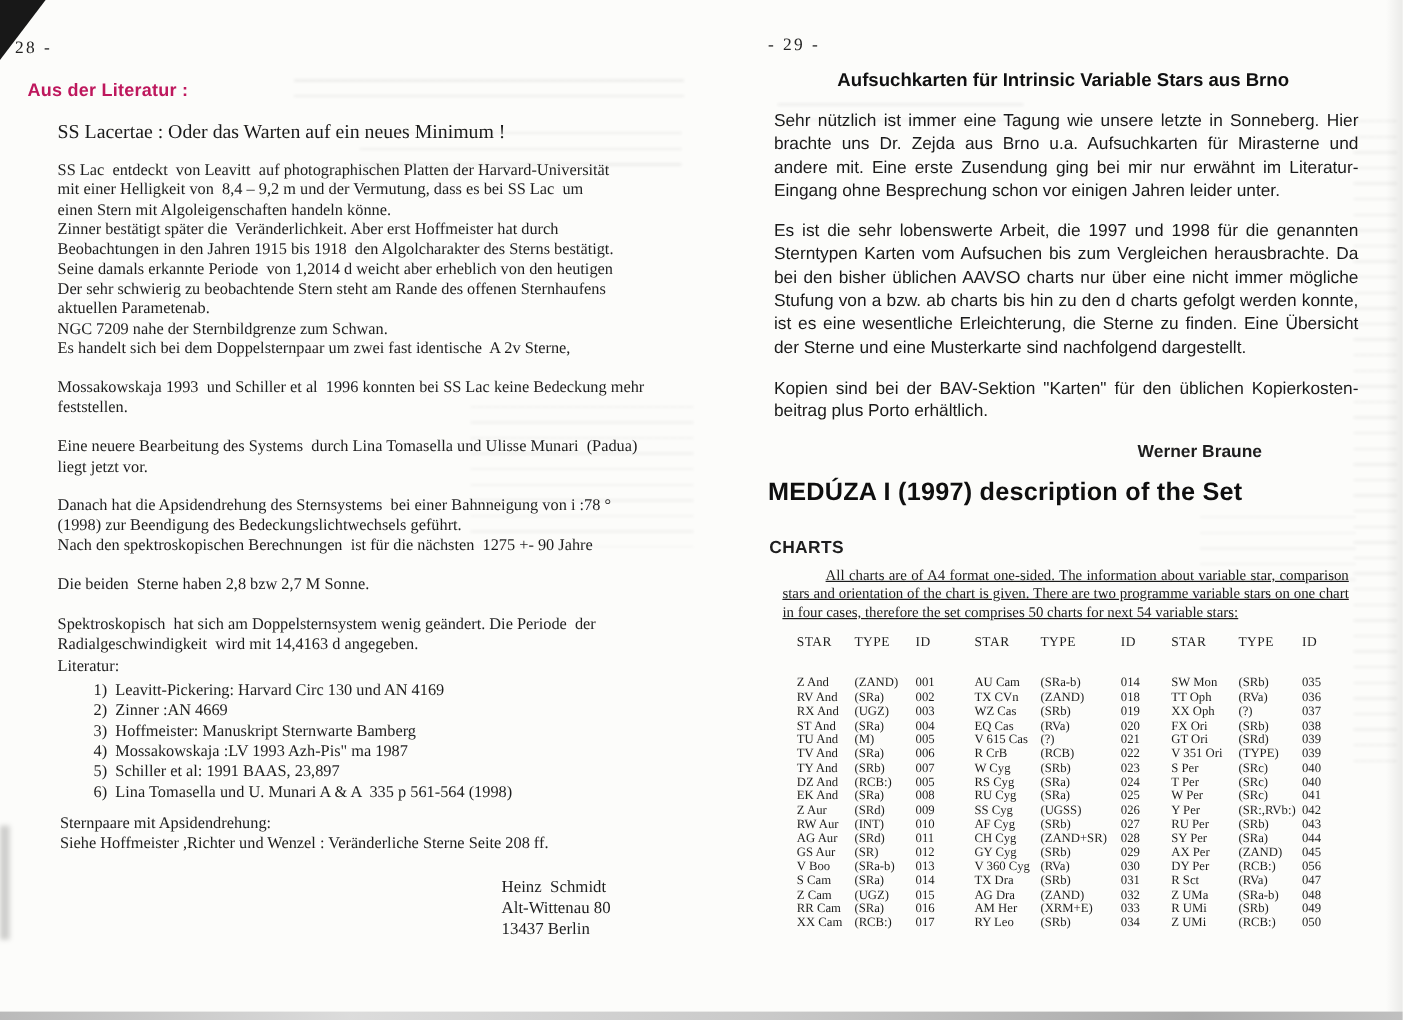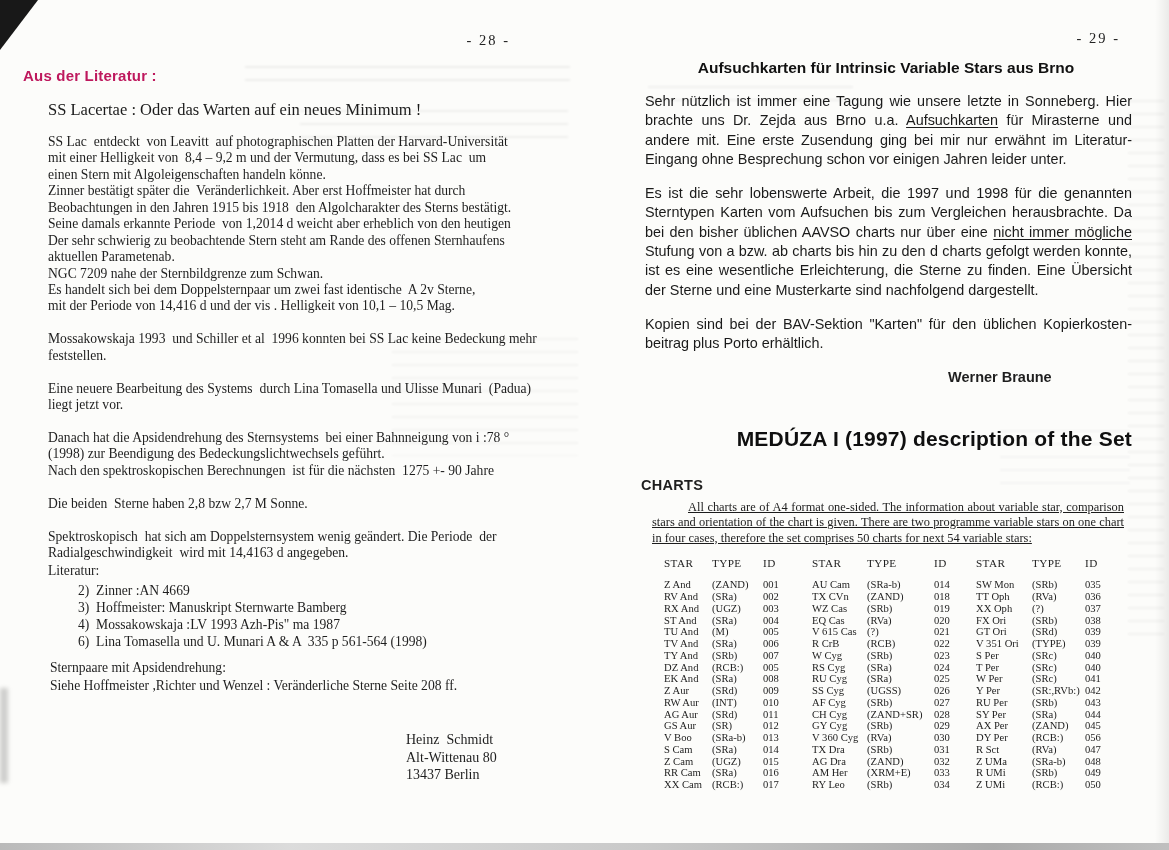--- a/index.html
+++ b/index.html
@@ -6,46 +6,46 @@
   body{
     width:1169px;height:850px;position:relative;overflow:hidden;
     background:#fcfcfa;color:#1e1e1e;
     font-family:"Liberation Serif",serif;
   }
   .page{position:absolute;top:0;height:850px;}
   #left-page{left:0;width:600px;}
   #right-page{left:640px;width:492px;}
 
   
-  .pagenum{font:14.5px "Liberation Serif",serif;letter-spacing:2px;text-align:right;color:#222;}
+  .pagenum{font:14.5px "Liberation Serif",serif;letter-spacing:2px;text-align:left;color:#222;}
   #left-page .pagenum{width:510px;margin-top:32px;}
   #left-head{font:bold 15px "Liberation Sans",sans-serif;color:#be185d;margin:18px 0 0 23px;letter-spacing:.2px;}
   #left-title{font:16.5px "Liberation Serif",serif;color:#1b1b1b;margin:16px 0 0 48px;}
   #left-body{margin:14px 0 0 48px;}
   #left-body .ln{font:13.6px/16.45px "Liberation Serif",serif;height:16.45px;white-space:pre;color:#1e1e1e;}
   #lit-label{font:13.6px "Liberation Serif",serif;margin:2px 0 0 48px;}
   #lit-list{margin:3px 0 0 78px;}
   #lit-list .ln{font:13.6px/17px "Liberation Serif",serif;height:17px;white-space:pre;}
   #left-footer{margin:9px 0 0 50px;}
   #left-footer .ln{font:13.6px/17.3px "Liberation Serif",serif;height:17.3px;white-space:pre;}
-  #left-sig{position:absolute;left:406px;top:731px;}
+  #left-sig{position:absolute;left:418px;top:731px;}
   #left-sig .ln{font:14px/17.6px "Liberation Serif",serif;white-space:pre;}
 
   
   #right-page .pagenum{width:480px;margin-top:30px;letter-spacing:2px;}
   #right-head{font:bold 15.5px "Liberation Sans",sans-serif;color:#111;text-align:center;margin-top:12px;}
   .rp{font:14.4px/19.3px "Liberation Sans",sans-serif;color:#1a1a1a;text-align:justify;width:487px;margin:15px 0 0 5px;}
-  .rp .u{text-decoration:underline;text-underline-offset:2px;}
+  .rp .u{text-underline-offset:2px;}
   #werner{font:bold 14.5px "Liberation Sans",sans-serif;margin:15px 0 0 308px;}
-  #section-title{font:bold 21px "Liberation Sans",sans-serif;color:#0f0f0f;text-align:right;margin-top:42px;letter-spacing:.2px;}
+  #section-title{font:bold 21px "Liberation Sans",sans-serif;color:#0f0f0f;text-align:left;margin-top:14px;letter-spacing:.2px;}
   #charts-head{font:bold 14.5px "Liberation Sans",sans-serif;margin:26px 0 0 1px;letter-spacing:.3px;}
   #charts-intro{font:12.4px/15.6px "Liberation Serif",serif;text-align:justify;width:472px;margin:7px 0 0 12px;text-indent:36px;color:#1c1c1c;text-decoration:underline;}
   .tgrid{display:grid;grid-template-columns:48px 51px 49px 55px 67px 42px 56px 53px 41px;margin-left:24px;}
   #thead{margin-top:11px;}
-  #tbody{margin-top:9px;grid-auto-rows:11.75px;}
+  #tbody{margin-top:22px;grid-auto-rows:11.75px;}
   .c{font:10.6px/11.75px "Liberation Serif",serif;white-space:nowrap;color:#1d1d1d;}
   .th{font:11.2px/13px "Liberation Serif",serif;letter-spacing:.4px;}
   .trow{display:contents;}
 
   
   #corner-tri{position:absolute;left:0;top:0;width:0;height:0;
     border-top:50px solid #181818;border-right:38px solid transparent;}
   #bottom-bar{position:absolute;left:0;bottom:0;width:1169px;height:7px;
     background:linear-gradient(to right,#aeaeae,#d6d6d6 25%,#c0c0c0 55%,#9c9c9c 85%,#b5b5b5);opacity:.85;}
   #right-shadow{position:absolute;right:0;top:0;width:14px;height:843px;
@@ -68,44 +68,45 @@
   <div class="ln">SS Lac  entdeckt  von Leavitt  auf photographischen Platten der Harvard-Universität</div>
       <div class="ln">mit einer Helligkeit von  8,4 – 9,2 m und der Vermutung, dass es bei SS Lac  um</div>
       <div class="ln">einen Stern mit Algoleigenschaften handeln könne.</div>
       <div class="ln">Zinner bestätigt später die  Veränderlichkeit. Aber erst Hoffmeister hat durch</div>
       <div class="ln">Beobachtungen in den Jahren 1915 bis 1918  den Algolcharakter des Sterns bestätigt.</div>
       <div class="ln">Seine damals erkannte Periode  von 1,2014 d weicht aber erheblich von den heutigen</div>
       <div class="ln">Der sehr schwierig zu beobachtende Stern steht am Rande des offenen Sternhaufens</div>
       <div class="ln">aktuellen Parametenab.</div>
       <div class="ln">NGC 7209 nahe der Sternbildgrenze zum Schwan.</div>
       <div class="ln">Es handelt sich bei dem Doppelsternpaar um zwei fast identische  A 2v Sterne,</div>
-      <div class="ln">mit der Periode von 14,416 d und der vis . Helligkeit von 10,1 – 10,5 Mag.</div>
       <div class="ln"></div>
       <div class="ln">Mossakowskaja 1993  und Schiller et al  1996 konnten bei SS Lac keine Bedeckung mehr</div>
       <div class="ln">feststellen.</div>
       <div class="ln"></div>
       <div class="ln">Eine neuere Bearbeitung des Systems  durch Lina Tomasella und Ulisse Munari  (Padua)</div>
       <div class="ln">liegt jetzt vor.</div>
       <div class="ln"></div>
       <div class="ln">Danach hat die Apsidendrehung des Sternsystems  bei einer Bahnneigung von i :78 °</div>
       <div class="ln">(1998) zur Beendigung des Bedeckungslichtwechsels geführt.</div>
       <div class="ln">Nach den spektroskopischen Berechnungen  ist für die nächsten  1275 +- 90 Jahre</div>
       <div class="ln"></div>
       <div class="ln">Die beiden  Sterne haben 2,8 bzw 2,7 M Sonne.</div>
       <div class="ln"></div>
       <div class="ln">Spektroskopisch  hat sich am Doppelsternsystem wenig geändert. Die Periode  der</div>
       <div class="ln">Radialgeschwindigkeit  wird mit 14,4163 d angegeben.</div>
     </div>
 
   <div id="lit-label">Literatur:</div>
   <div id="lit-list">
 
+  <div class="ln">1)  Leavitt-Pickering: Harvard Circ 130 und AN 4169</div>
       <div class="ln">2)  Zinner :AN 4669</div>
       <div class="ln">3)  Hoffmeister: Manuskript Sternwarte Bamberg</div>
       <div class="ln">4)  Mossakowskaja :LV 1993 Azh-Pis" ma 1987</div>
+      <div class="ln">5)  Schiller et al: 1991 BAAS, 23,897</div>
       <div class="ln">6)  Lina Tomasella und U. Munari A &amp; A  335 p 561-564 (1998)</div>
     </div>
 
   <div id="left-footer">
 
   <div class="ln">Sternpaare mit Apsidendrehung:</div>
       <div class="ln">Siehe Hoffmeister ,Richter und Wenzel : Veränderliche Sterne Seite 208 ff.</div>
     </div>
 
   <div id="left-sig">

